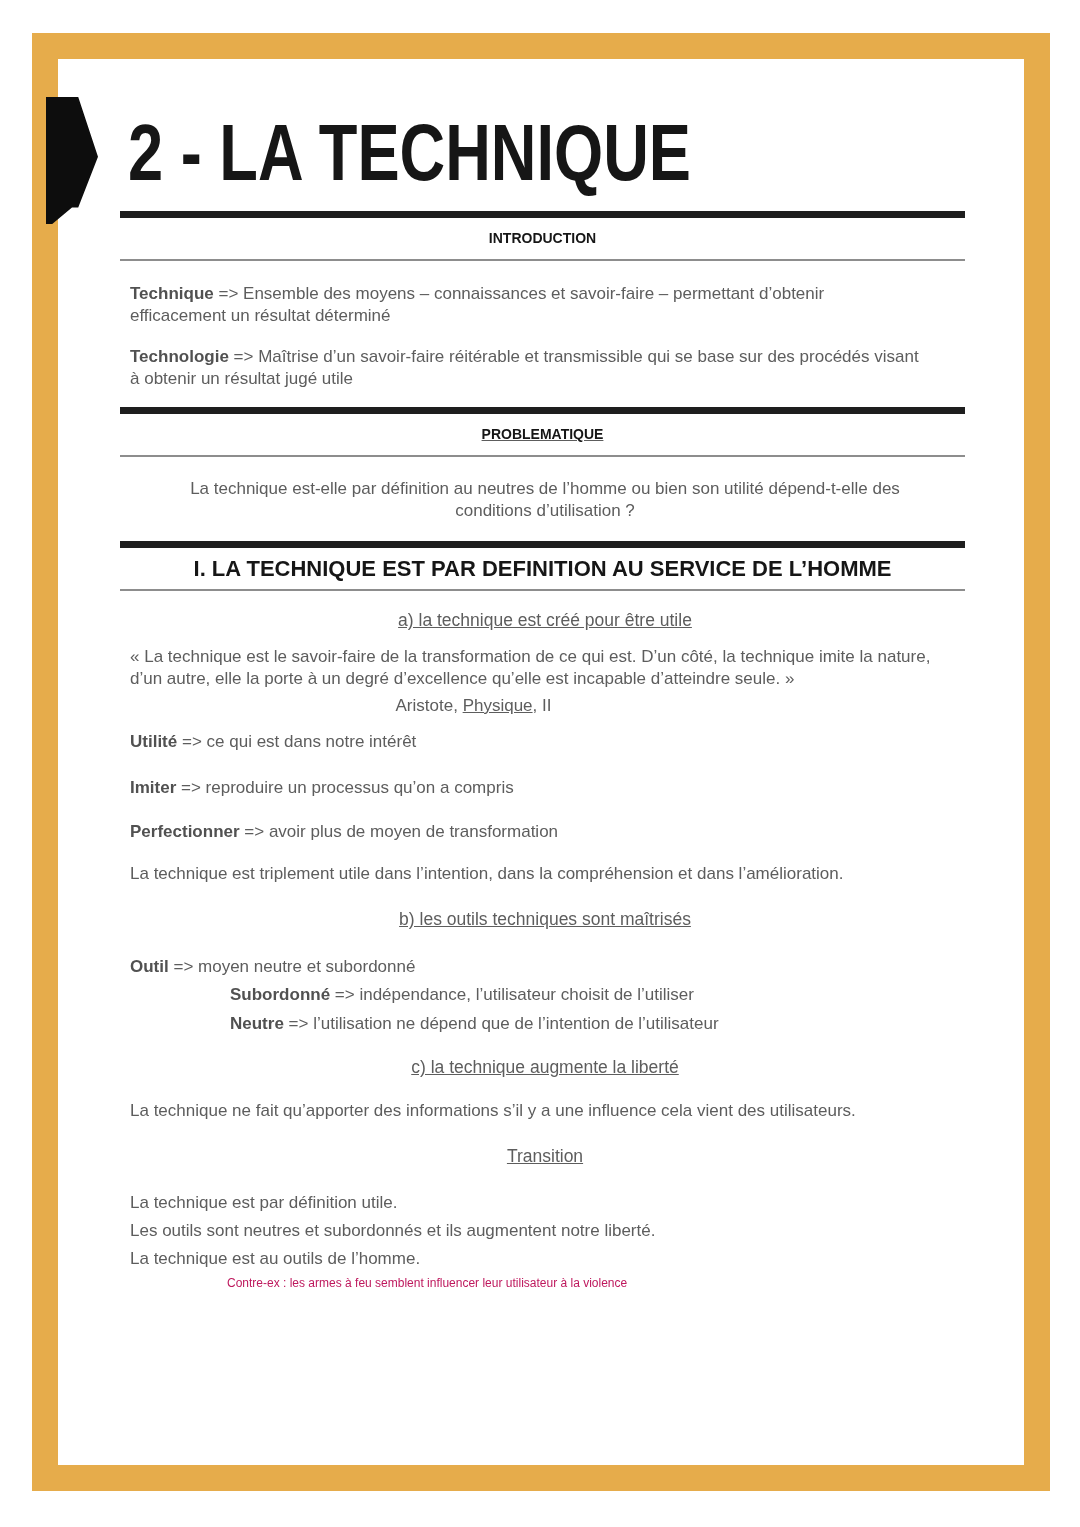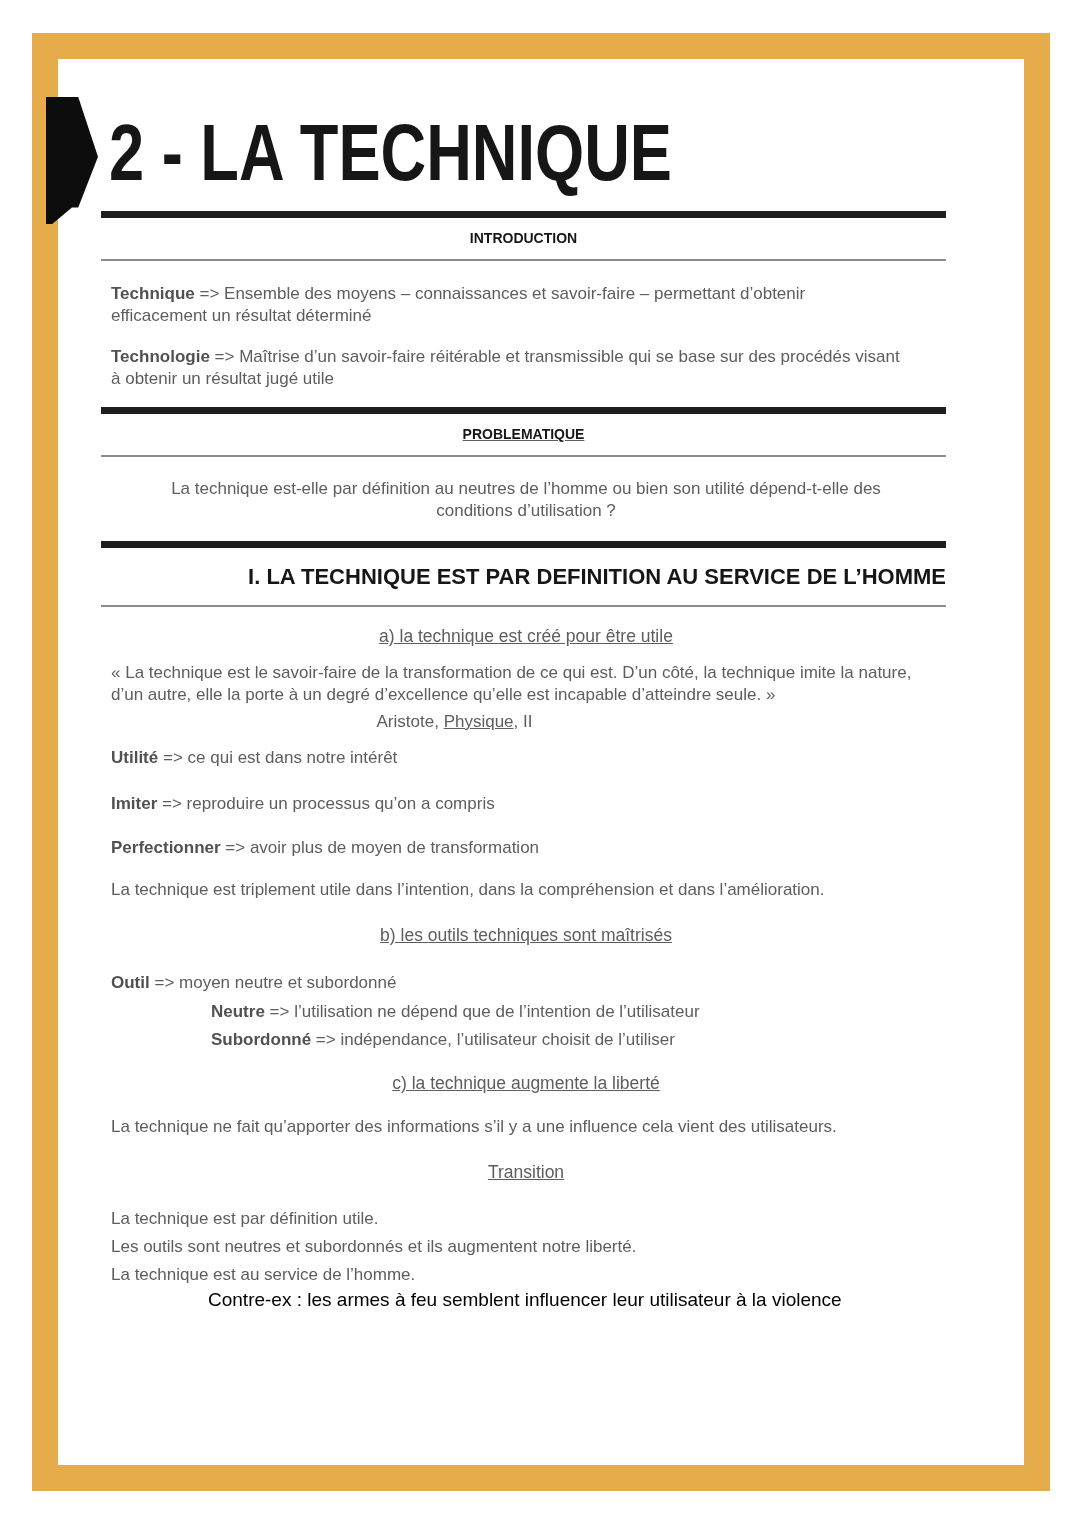--- a/index.html
+++ b/index.html
@@ -12,33 +12,33 @@
   .frame {
     position:absolute; left:32px; top:33px; width:1018px; height:1458px;
     border:26px solid var(--accent); background:transparent;
   }
   .bookmark {
     position:absolute; left:46px; top:97px; width:52px; height:127px;
     background:#0d0d0d;
     clip-path:polygon(0 0, 62% 0, 100% 47%, 62% 87%, 50% 87%, 12% 100%, 0 100%);
   }
   .content {
-    position:absolute; left:44px; top:59px; width:964px; height:1406px;
+    position:absolute; left:63px; top:59px; width:964px; height:1406px;
     display:flow-root; font-size:17px;
   }
   .doc-title {
     margin:53px 0 0 65px; font-size:80px; line-height:82px; font-weight:bold;
     color:var(--ink); transform:scaleX(0.79); transform-origin:left top;
     white-space:nowrap; width:fit-content;
   }
   .banner { margin:0 0 0 57px; width:845px; text-align:center; }
   .bar-thick { height:7px; background:var(--bar); }
   .bar-thin  { height:2px; background:var(--thin); }
   .banner-title { font-weight:bold; color:var(--ink); font-size:14px; line-height:25px; padding:8px 0; }
-  .banner.lg .banner-title { font-size:22px; line-height:27px; padding:15px 0;text-align:right; }
+  .banner.lg .banner-title { font-size:22px; line-height:27px; padding:7px 0; }
   #b-intro { margin-top:17px; }
   #b-prob  { margin-top:17px;text-decoration:underline; }
   #b-part1 { margin-top:19px; }
 
   .para { margin:0 0 0 67px; width:850px; line-height:22px; }
   .term { font-weight:bold; color:var(--term); }
   .indent { margin-left:167px; }
 
   #def1 { margin-top:22px; width:770px; }
   #def2 { margin-top:19px; width:800px; }
@@ -63,21 +63,21 @@
   #def-imiter { margin-top:24px; }
   #def-perfectionner { margin-top:22px; }
   #conclusion-a { margin-top:20px; }
   #def-outil { margin-top:26px; }
   #def-neutre { margin-top:7px; }
   #def-subordonne { margin-top:6px; }
   #text-c { margin-top:22px; }
 
   .final-lines { margin-top:22px; }
   .final-lines p { margin:0 0 0 67px; line-height:28px; }
-  .note { margin:1px 0 0 164px; font-size:19px; line-height:19px; color:#000000; }
+  .note { margin:1px 0 0 164px; font-size:12px; line-height:19px; color:#be185d; }
 </style>
 </head>
 <body>
 
 <div class="page">
   <div class="frame"></div>
   <div class="bookmark"></div>
 
   <div class="content">
 
@@ -118,32 +118,32 @@
     <p class="para" id="def-imiter"><span class="term">Imiter</span> <span>=&gt; reproduire un processus qu’on a compris</span></p>
 
     <p class="para" id="def-perfectionner"><span class="term">Perfectionner</span> <span>=&gt; avoir plus de moyen de transformation</span></p>
 
     <p class="para" id="conclusion-a">La technique est triplement utile dans l’intention, dans la compréhension et dans l’amélioration.</p>
 
     <p class="subhead" id="sub-b">b) les outils techniques sont maîtrisés</p>
 
     <p class="para" id="def-outil"><span class="term">Outil</span> <span>=&gt; moyen neutre et subordonné</span></p>
 
+    <p class="para indent" id="def-subordonne"><span class="term">Subordonné</span> <span>=&gt; indépendance, l’utilisateur choisit de l’utiliser</span></p>
+
     <p class="para indent" id="def-neutre"><span class="term">Neutre</span> <span>=&gt; l’utilisation ne dépend que de l’intention de l’utilisateur</span></p>
-
-    <p class="para indent" id="def-subordonne"><span class="term">Subordonné</span> <span>=&gt; indépendance, l’utilisateur choisit de l’utiliser</span></p>
 
     <p class="subhead" id="sub-c">c) la technique augmente la liberté</p>
 
     <p class="para" id="text-c">La technique ne fait qu’apporter des informations s’il y a une influence cela vient des utilisateurs.</p>
 
     <p class="subhead" id="sub-transition">Transition</p>
 
     <div class="final-lines" id="final">
       <p>La technique est par définition utile.</p>
       <p>Les outils sont neutres et subordonnés et ils augmentent notre liberté.</p>
-      <p>La technique est au service de l’homme.</p>
+      <p>La technique est au outils de l’homme.</p>
     </div>
 
     <p class="note" id="note">Contre-ex : les armes à feu semblent influencer leur utilisateur à la violence</p>
 
   </div>
 </div>
 
 </body></html>

